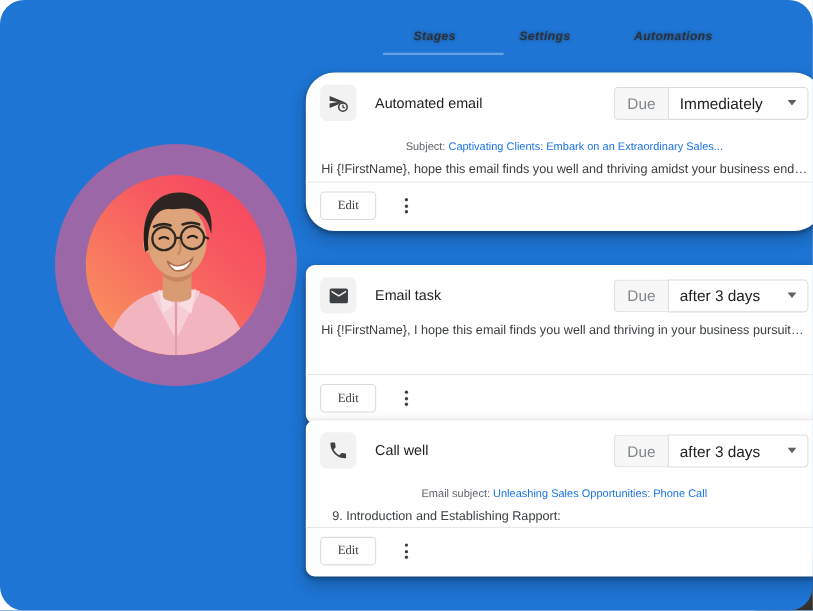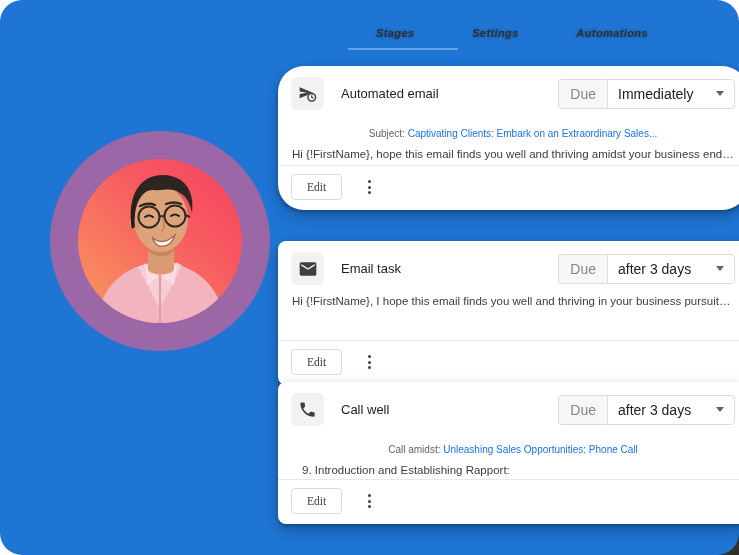--- a/index.html
+++ b/index.html
@@ -194,21 +194,21 @@
       <div class="due-group">
         <span class="due-chip">Due</span>
         <span class="due-select">
           <span>after 3 days</span>
           <span class="caret"></span>
         </span>
       </div>
     </div>
     <div class="card-content">
       <div class="subject-row">
-        <span>Call amidst:</span>
+        <span>Email subject:</span>
         <span class="subject-link">Unleashing Sales Opportunities: Phone Call</span>
       </div>
       <div class="body-text indented">9. Introduction and Establishing Rapport:</div>
     </div>
     <div class="card-divider"></div>
     <div class="card-footer">
       <button class="edit-btn">Edit</button>
       <span class="kebab">
           <i></i>
           <i></i>

